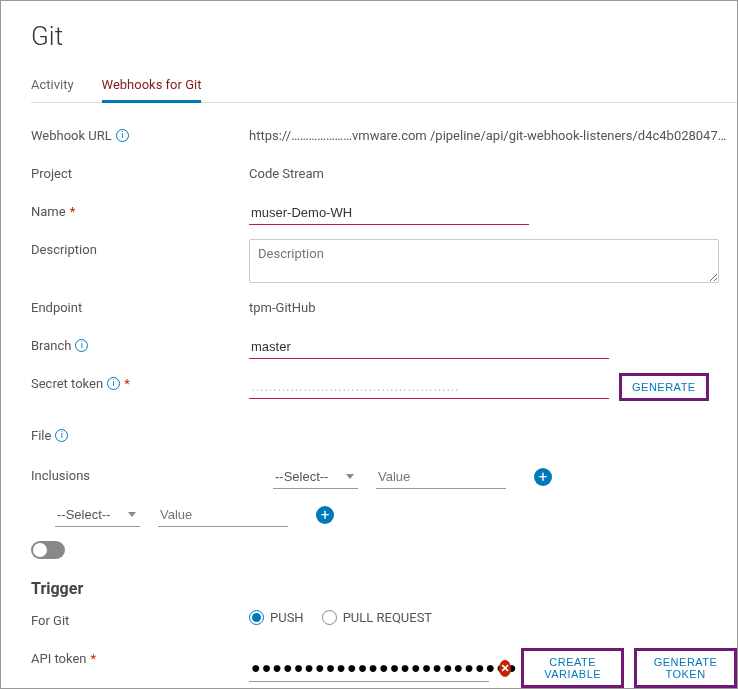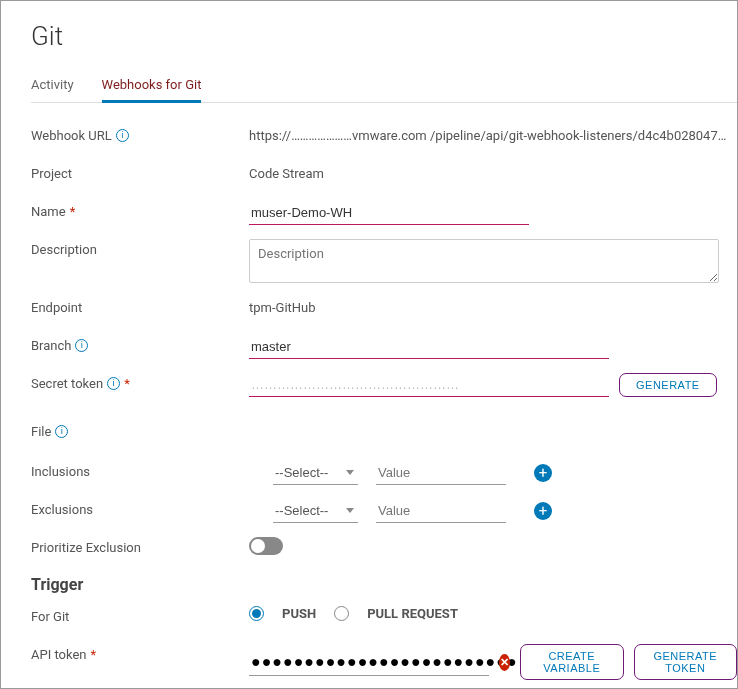--- a/index.html
+++ b/index.html
@@ -94,27 +94,27 @@
       height: 44px;
       border: 1px solid #ccc;
       border-radius: 2px;
       padding: 6px 8px;
       font-size: 13px;
       font-family: inherit;
       color: #888;
       resize: both;
     }
     .btn {
-      border: 1px solid #701a75;
+      border: 3px solid #701a75;
       color: #0079b8;
       background: #fff;
       font-size: 11px;
       letter-spacing: 0.5px;
-      padding: 5px 16px;
-      border-radius: 7px;
+      padding: 5px 10px;
+      border-radius: 0;
       cursor: pointer;
     }
     .select-line {
       border: none;
       border-bottom: 1px solid #999;
       padding: 4px 2px;
       font-size: 13px;
       color: #555;
       width: 85px;
       background: transparent;
@@ -178,21 +178,21 @@
     .section-head {
       font-size: 16px;
       color: #444;
       margin: 10px 0 12px 0;
     }
     .radio-group {
       display: flex;
       gap: 18px;
       align-items: center;
     }
-    .radio-item { display: flex; align-items: center; gap: 18px; cursor: pointer; font-weight: bold; }
+    .radio-item { display: flex; align-items: center; gap: 6px; cursor: pointer; }
     .radio-circle {
       width: 15px; height: 15px;
       border: 1px solid #888;
       border-radius: 50%;
       display: flex;
       align-items: center;
       justify-content: center;
     }
     .radio-circle.checked { border-color: #0079b8; }
     .radio-circle.checked::after {
@@ -312,34 +312,32 @@
         <select class="select-line">
           <option>--Select--</option>
         </select>
       </span>
       <input class="value-input" placeholder="Value" style="">
       <span class="add-btn">+</span>
     </div>
   </div>
 
   <div class="form-row">
-    <div class="form-label">Exclusions</div>
     <div class="form-value">
       <span class="select-wrap">
         <select class="select-line">
           <option>--Select--</option>
         </select>
       </span>
       <input class="value-input" placeholder="Value" style="">
       <span class="add-btn">+</span>
     </div>
   </div>
 
   <div class="form-row">
-    <div class="form-label">Prioritize Exclusion</div>
     <div class="form-value">
       <div class="toggle"></div>
     </div>
   </div>
 
   <h2 class="section-head">Trigger</h2>
 
   <div class="form-row">
     <div class="form-label">For Git</div>
     <div class="form-value">

